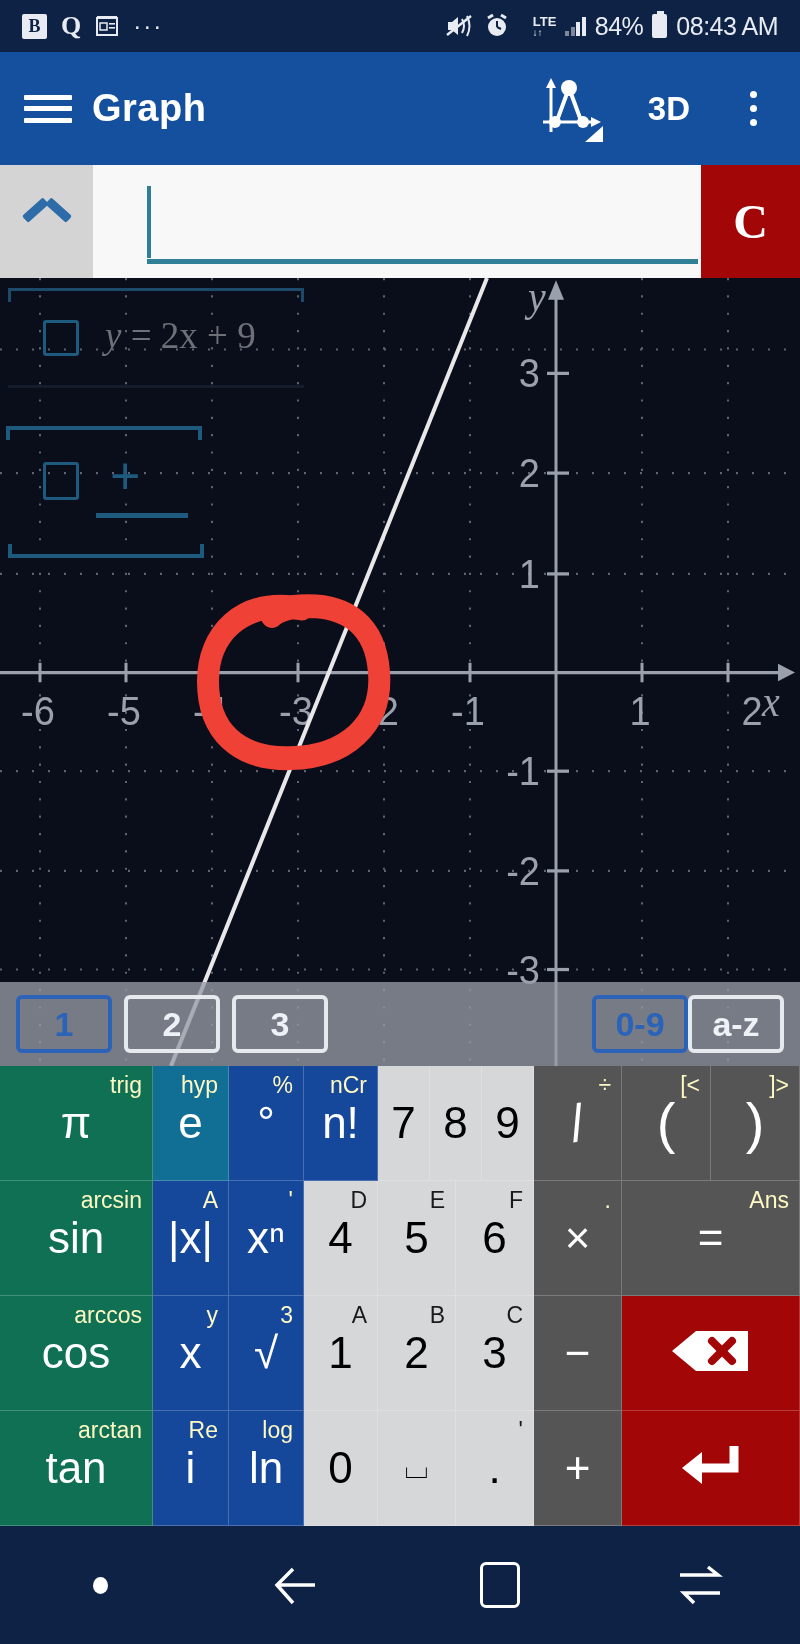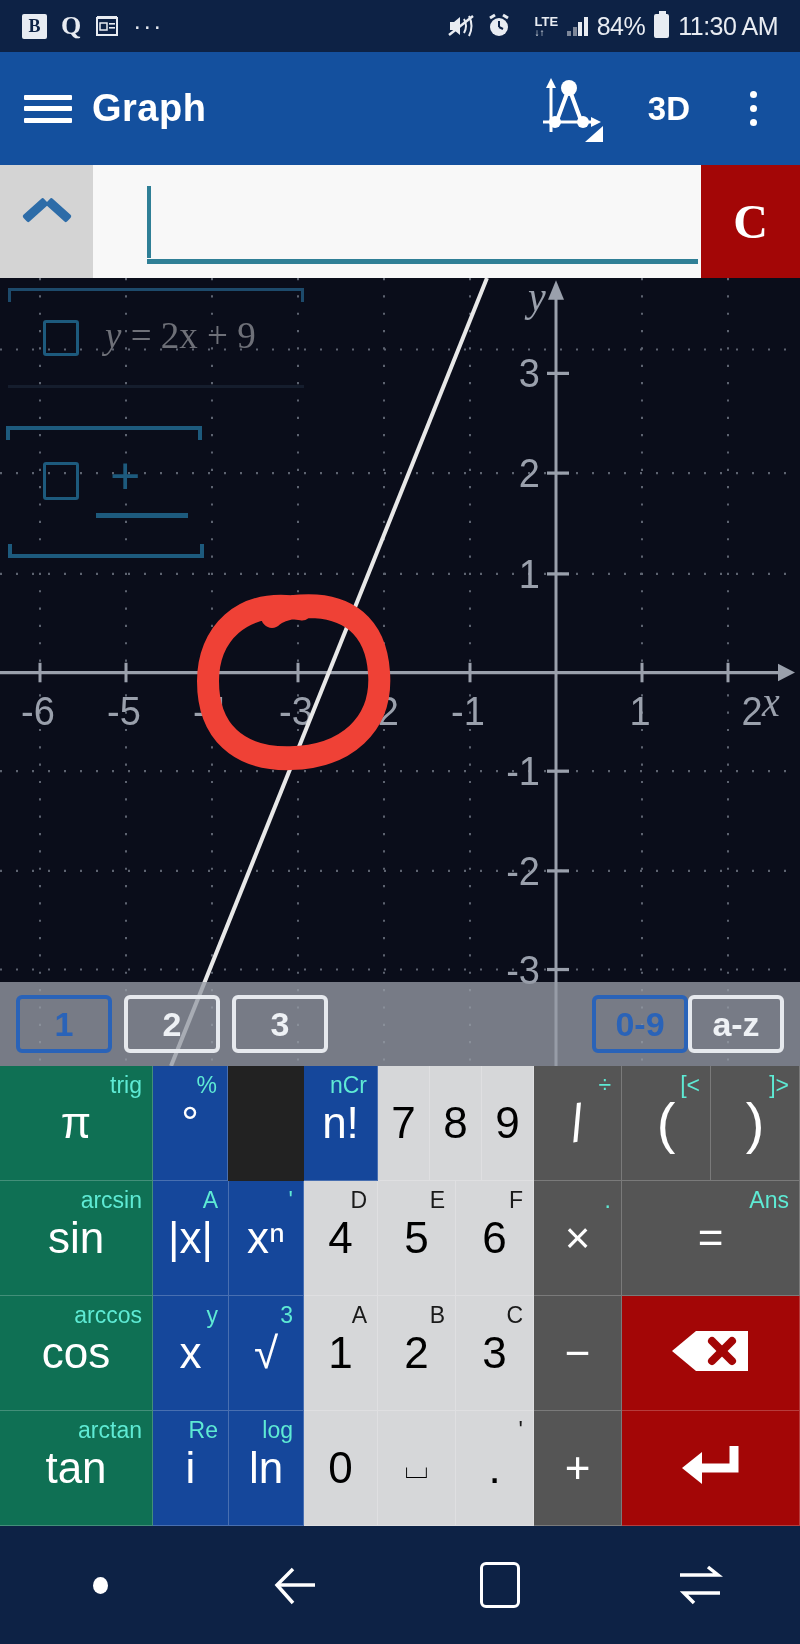--- a/index.html
+++ b/index.html
@@ -108,21 +108,21 @@
   .kb-tab.sel { border-color: #2a63b8; color: #2a63b8; }
 
   
   .keypad { flex: 0 0 460px; display: flex; background: #222; }
   .kp-col { display: flex; flex-direction: column; }
   .key {
     position: relative; display: flex; align-items: center; justify-content: center;
     color: #fff; border-right: 1px solid rgba(255,255,255,0.22); border-bottom: 1px solid rgba(255,255,255,0.22);
   }
   .key .main { font-size: 44px; line-height: 1; }
-  .key .tl, .key .tr { position: absolute; top: 6px; font-size: 23px; color: #5eead4; }
+  .key .tl, .key .tr { position: absolute; top: 6px; font-size: 23px; color: #fef9c3; }
   .key .tr { right: 10px; }
   .key.green  { background: #0f7054; }
   .key.teal   { background: #116e94; }
   .key.blue   { background: #15479b; }
   .key.lgray  { background: #d6d7d9; color: #000; }
   .key.dgray  { background: #555555; }
   .key.red    { background: #a30606; }
   .key.lgray .tl, .key.lgray .tr { color: #1a1a1a; }
 
   .kp-funcs { width: 153px; }
@@ -181,21 +181,21 @@
         <span class="lte-bot">↓↑</span>
       </span>
       <span class="bars">
           <i></i>
           <i></i>
           <i></i>
           <i></i>
         </span>
       <span class="status-text">84%</span>
       <span class="battery"></span>
-      <span class="status-text">11:30 AM</span>
+      <span class="status-text">08:43 AM</span>
     </div>
   </div>
 
   <div class="app-bar">
     <div class="hamburger">
         <span></span>
         <span></span>
         <span></span>
       </div>
     <div class="app-title">Graph</div>
@@ -358,20 +358,24 @@
         <span class="main">cos</span>
       </div>
       <div class="key green row-h">
         <span class="tr">arctan</span>
         <span class="main">tan</span>
       </div>
     </div>
 
     <div class="kp-col kp-abs">
       <div style="display:flex;">
+        <div class="key teal row-h" style="width:76px;">
+          <span class="tr">hyp</span>
+          <span class="main">e</span>
+        </div>
         <div class="key blue row-h" style="width:75px;">
           <span class="tr">%</span>
           <span class="main">°</span>
         </div>
       </div>
       <div style="display:flex;">
         <div class="key blue row-h" style="width:76px;">
           <span class="tr">A</span>
           <span class="main">|x|</span>
         </div>

